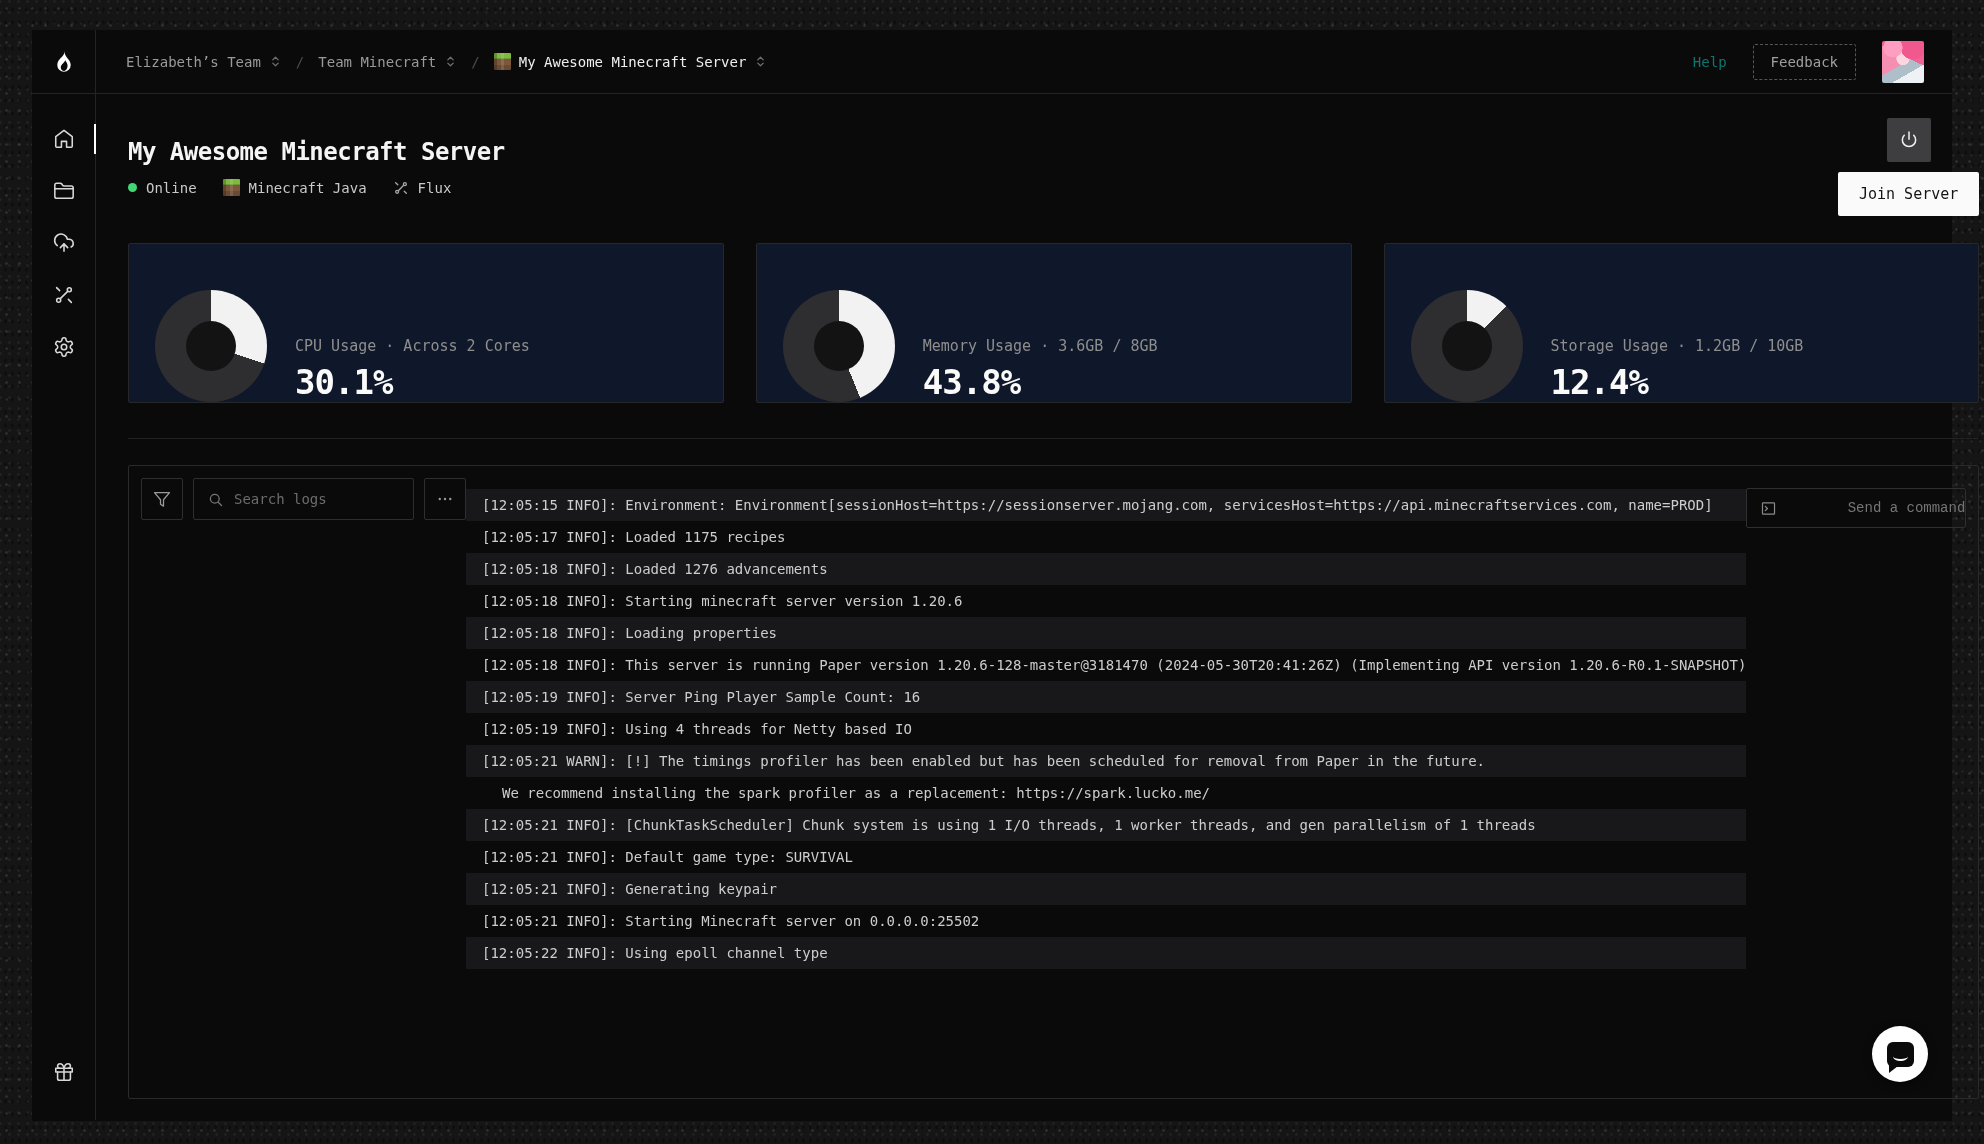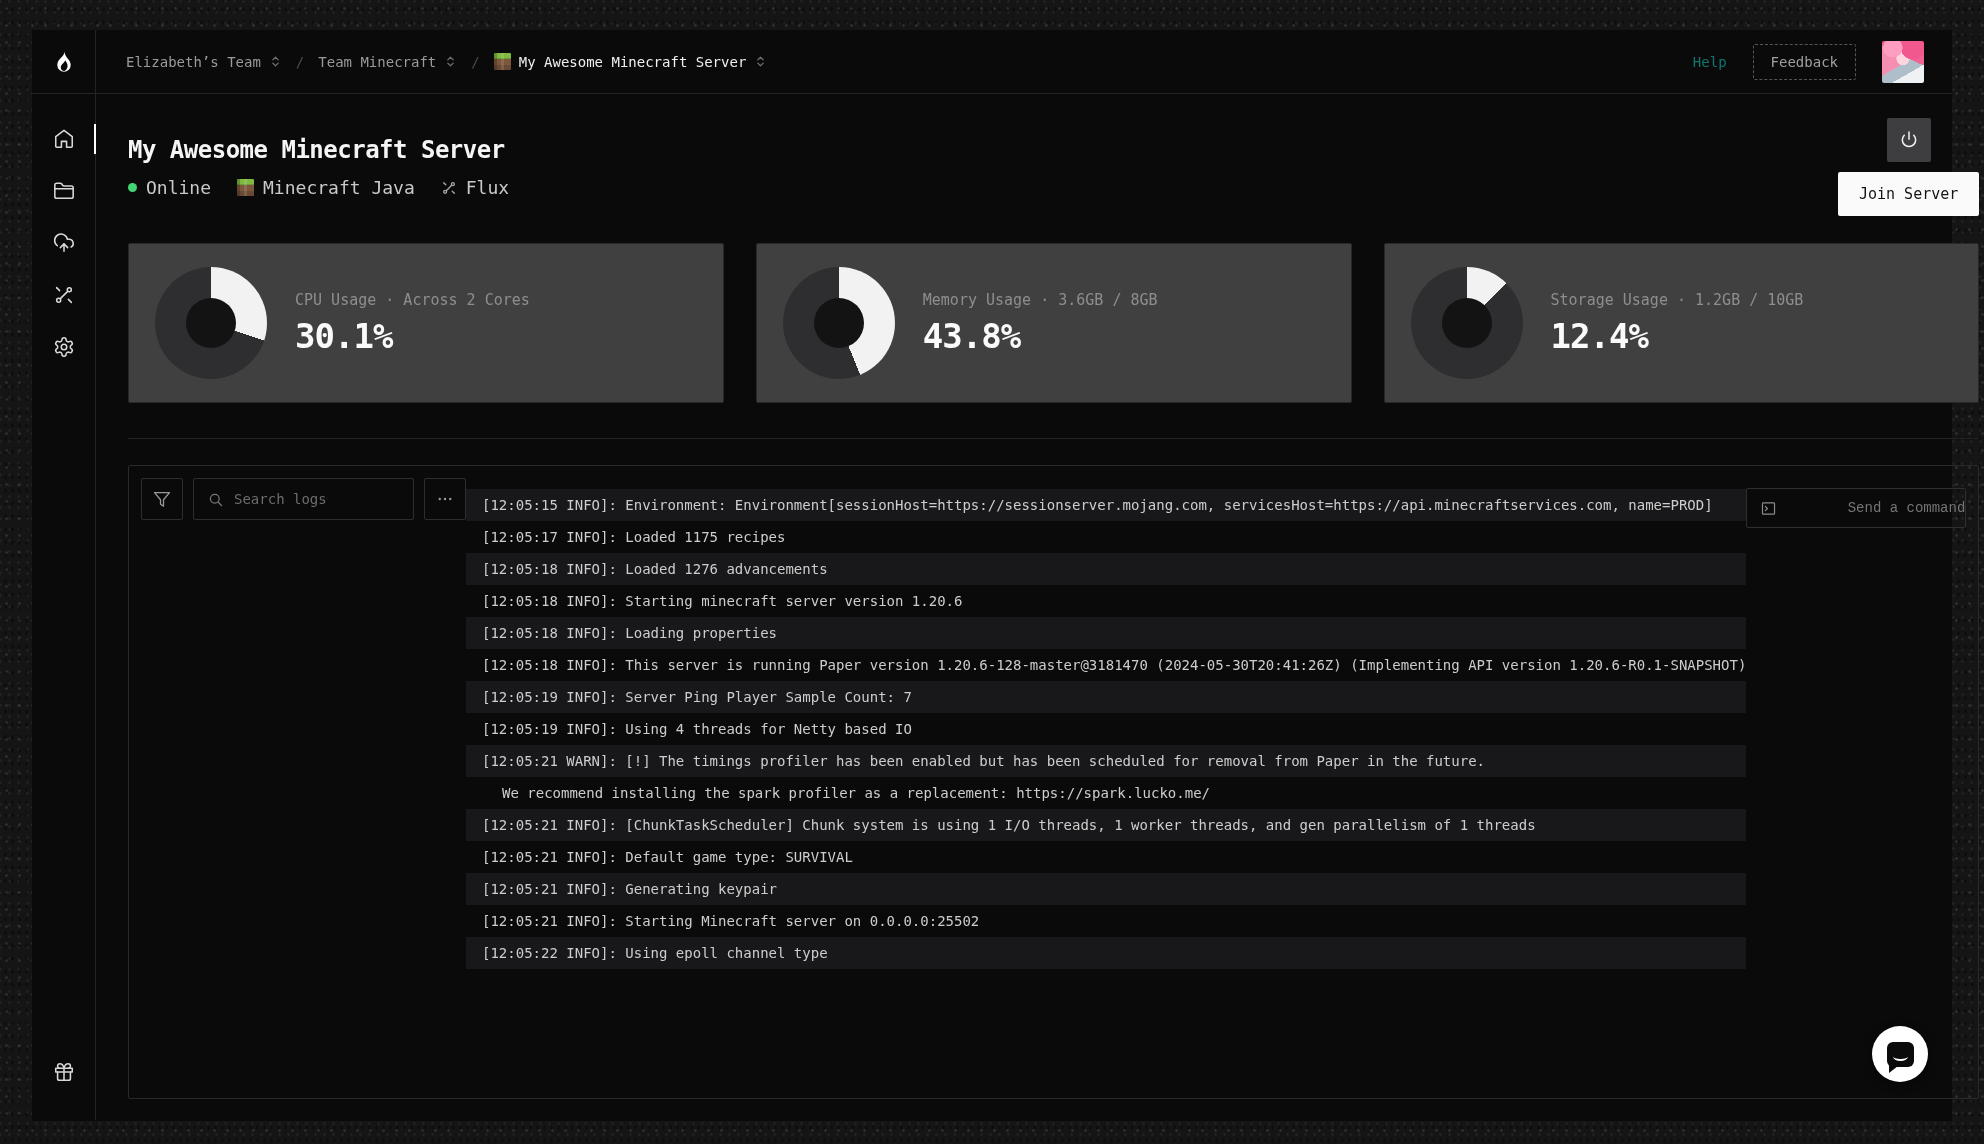--- a/index.html
+++ b/index.html
@@ -44,29 +44,29 @@
   .main-row { display:flex; height:1026px; }
   .sidebar { width:64px; border-right:1px solid #242425; display:flex; flex-direction:column; align-items:center; padding-top:19px; }
   .side-item { width:63px; height:52px; display:flex; align-items:center; justify-content:center; color:#d8d8d8; cursor:pointer; position:relative; }
   .side-item.active::after { content:""; position:absolute; right:-1px; top:11px; width:2px; height:30px; background:#ffffff; }
   .side-item.bottom { margin-top:auto; margin-bottom:22px; }
   .icon { display:flex; align-items:center; justify-content:center; }
   
   .content { flex:1; padding:0 23px 0 32px; display:flex; flex-direction:column; }
   .header-sec { display:flex; align-items:center; padding-top:24px; }
   .page-title { font-size:24px; font-weight:bold; color:#f5f5f5; letter-spacing:-0.5px; }
-  .badge-row { display:flex; align-items:center; gap:26px; margin-top:13px; font-size:18px; color:#c9c9c9;justify-content:space-between; }
+  .badge-row { display:flex; align-items:center; gap:26px; margin-top:13px; font-size:14px; color:#c9c9c9; }
   .badge { display:flex; align-items:center; gap:9px; }
   .dot { width:9px; height:9px; border-radius:50%; }
   .hdr-actions { margin-left:auto; display:flex; align-items:center; gap:10px;flex-direction:column; }
   .power-btn { width:44px; height:44px; background:#3e3e40; border:none; border-radius:2px; color:#f2f2f2; display:flex; align-items:center; justify-content:center; cursor:pointer; }
   .join-btn { height:44px; padding:0 21px; background:#fafafa; color:#141414; border:none; border-radius:2px; font-family:inherit; font-size:15px; cursor:pointer; }
   
   .cards-row { display:flex; gap:32px; margin-top:27px; }
-  .card { flex:1; height:160px; background:#404040; border:1px solid #28282a; border-radius:2px; display:flex; align-items:center; padding-left:26px; gap:28px; }
+  .card { flex:1; height:160px; background:#0f172a; border:1px solid #28282a; border-radius:2px; display:flex; align-items:flex-end; padding-left:26px; gap:28px; }
   .donut { width:112px; height:112px; border-radius:50%; position:relative; flex:0 0 auto; }
   .donut::after { content:""; position:absolute; left:31px; top:31px; width:50px; height:50px; border-radius:50%; background:#131314; }
   .stat-label { font-size:15px; color:#8e8e8e; }
   .stat-value { font-size:34px; font-weight:bold; color:#fafafa; margin-top:7px; letter-spacing:-1px; }
   .divider { border-top:1px solid #222224; margin-top:35px; }
   
   .logs-panel { margin-top:26px; border:1px solid #2a2a2c; border-radius:2px; padding:12px; display:flex; flex-direction:row; height:634px; }
   .search-row { display:flex; gap:10px; height:42px; flex:0 0 auto; }
   .icon-btn { width:42px; height:42px; border:1px solid #2e2e30; background:transparent; border-radius:2px; color:#9a9a9a; display:flex; align-items:center; justify-content:center; cursor:pointer; flex:0 0 auto; }
   .search-box { flex:1; border:1px solid #2e2e30; border-radius:2px; display:flex; align-items:center; gap:10px; padding-left:13px; color:#767676; }
@@ -299,21 +299,21 @@
           </button>
         </div>
 
         <div class="log-list">
             <div class="log-row">[12:05:15 INFO]: Environment: Environment[sessionHost=https://sessionserver.mojang.com, servicesHost=https://api.minecraftservices.com, name=PROD]</div>
             <div class="log-row">[12:05:17 INFO]: Loaded 1175 recipes</div>
             <div class="log-row">[12:05:18 INFO]: Loaded 1276 advancements</div>
             <div class="log-row">[12:05:18 INFO]: Starting minecraft server version 1.20.6</div>
             <div class="log-row">[12:05:18 INFO]: Loading properties</div>
             <div class="log-row">[12:05:18 INFO]: This server is running Paper version 1.20.6-128-master@3181470 (2024-05-30T20:41:26Z) (Implementing API version 1.20.6-R0.1-SNAPSHOT)</div>
-            <div class="log-row">[12:05:19 INFO]: Server Ping Player Sample Count: 7</div>
+            <div class="log-row">[12:05:19 INFO]: Server Ping Player Sample Count: 16</div>
             <div class="log-row">[12:05:19 INFO]: Using 4 threads for Netty based IO</div>
             <div class="log-row">[12:05:21 WARN]: [!] The timings profiler has been enabled but has been scheduled for removal from Paper in the future.</div>
             <div class="log-row indent">We recommend installing the spark profiler as a replacement: https://spark.lucko.me/</div>
             <div class="log-row">[12:05:21 INFO]: [ChunkTaskScheduler] Chunk system is using 1 I/O threads, 1 worker threads, and gen parallelism of 1 threads</div>
             <div class="log-row">[12:05:21 INFO]: Default game type: SURVIVAL</div>
             <div class="log-row">[12:05:21 INFO]: Generating keypair</div>
             <div class="log-row">[12:05:21 INFO]: Starting Minecraft server on 0.0.0.0:25502</div>
             <div class="log-row">[12:05:22 INFO]: Using epoll channel type</div>
           </div>
 

